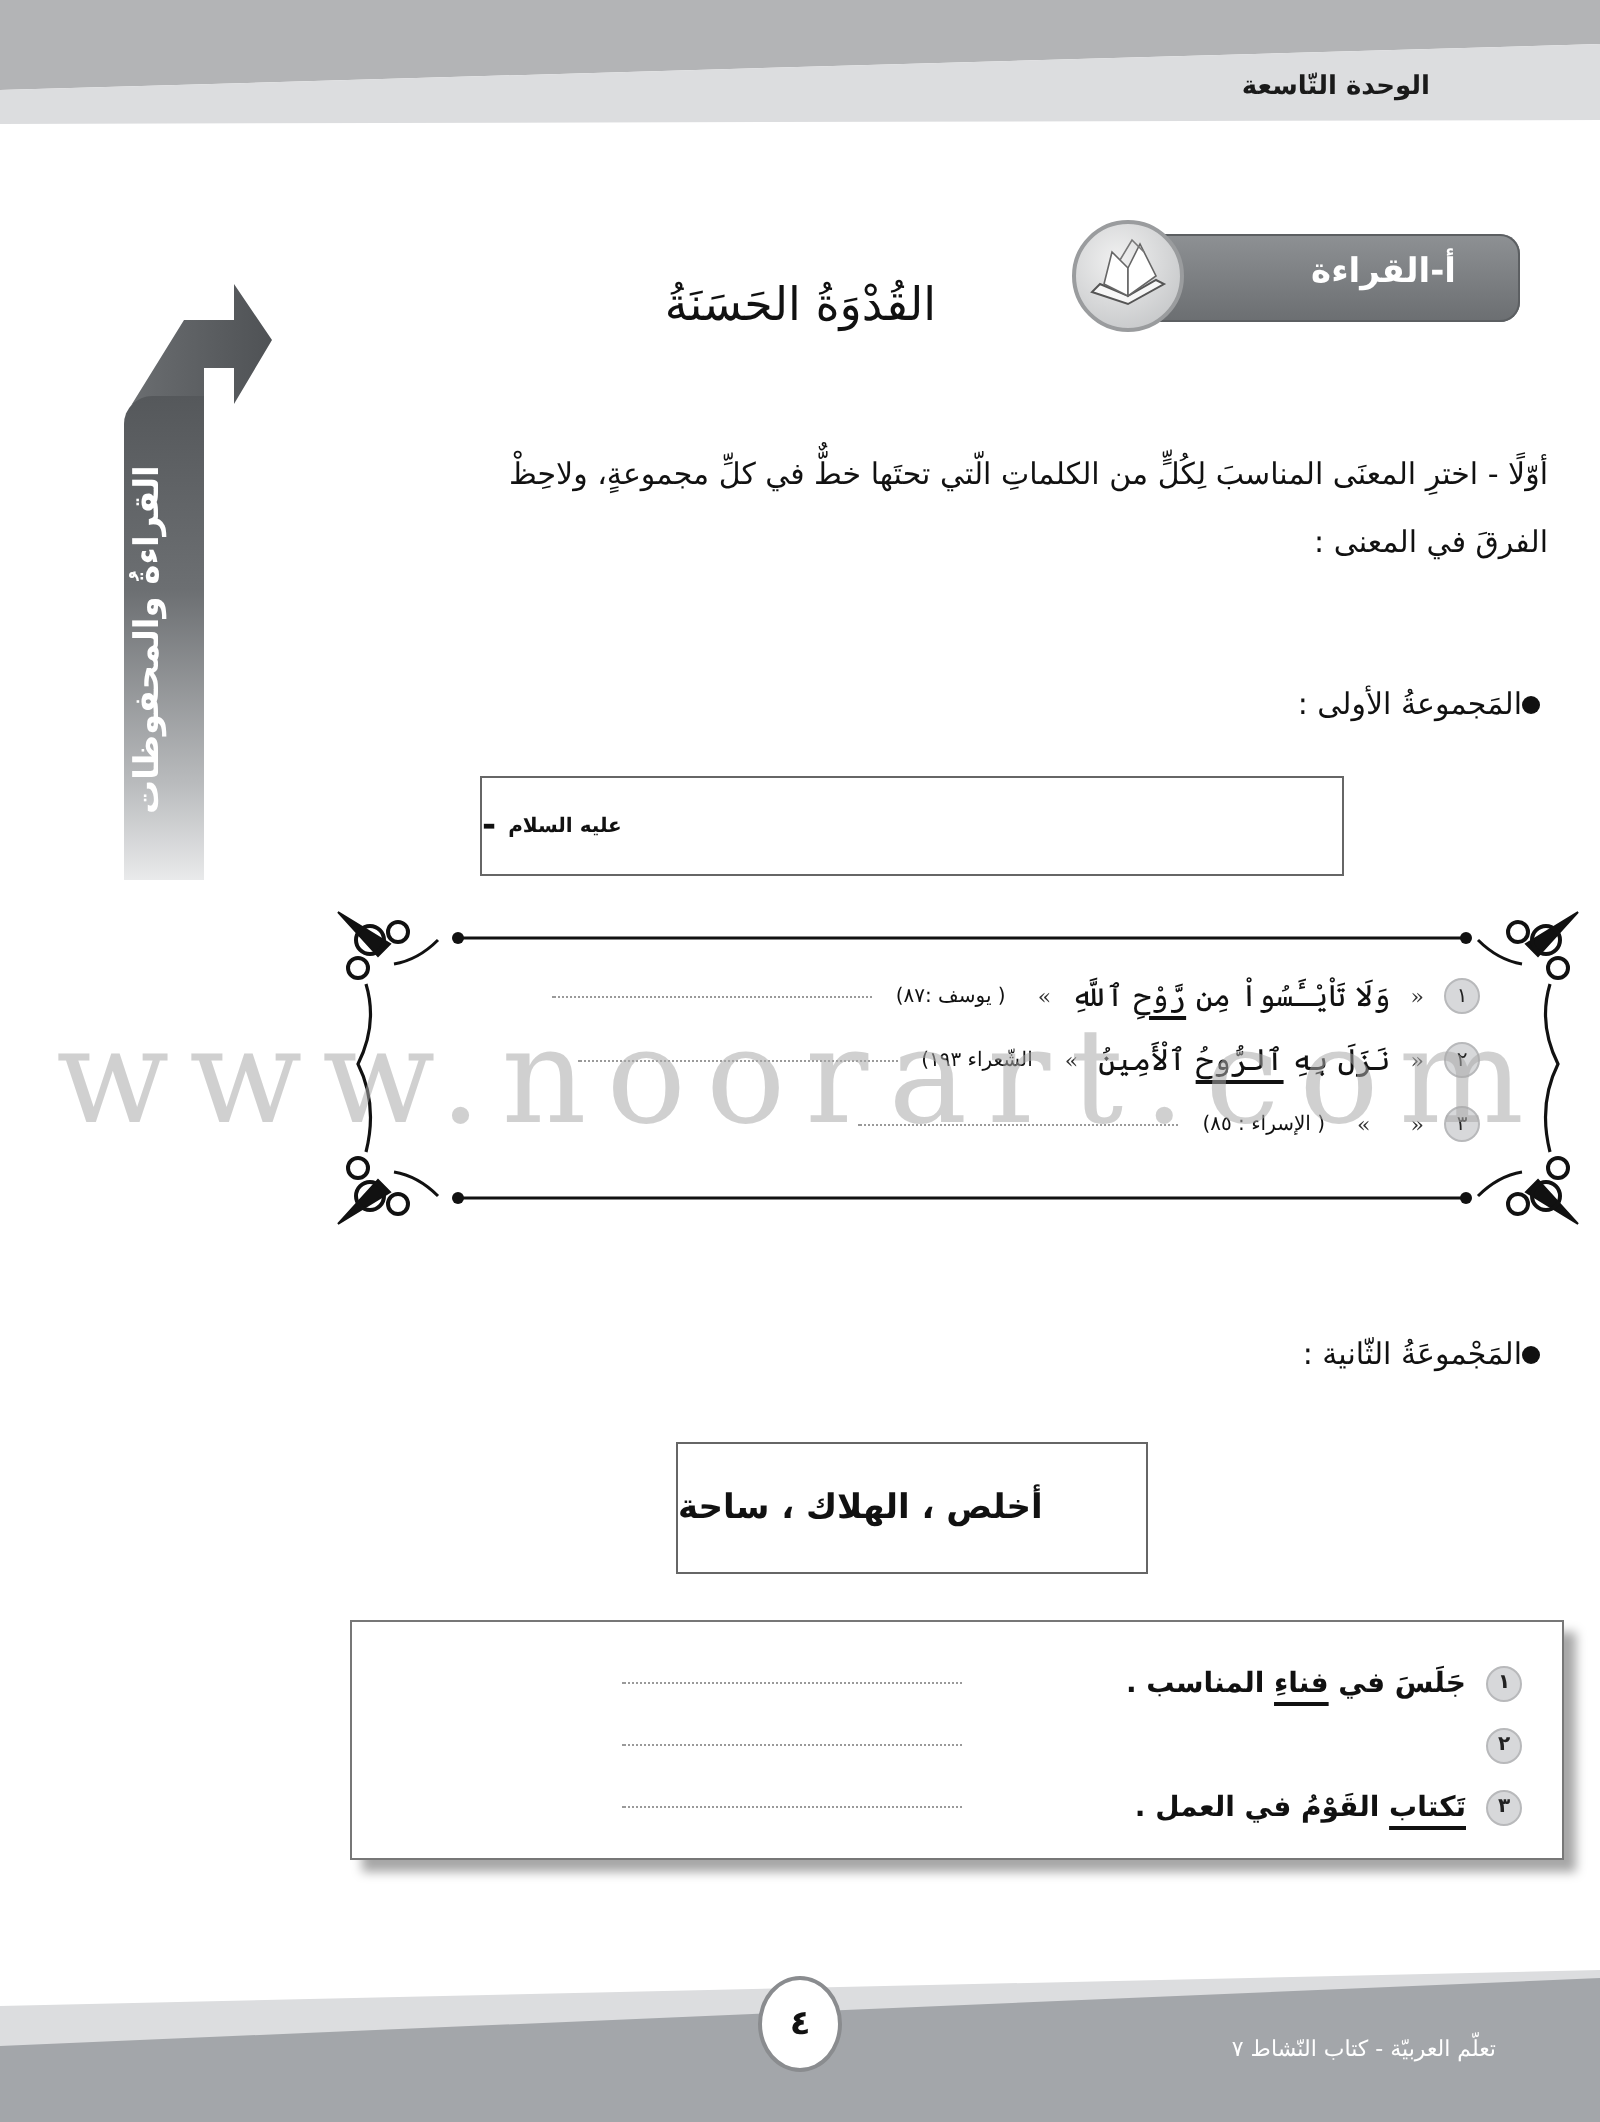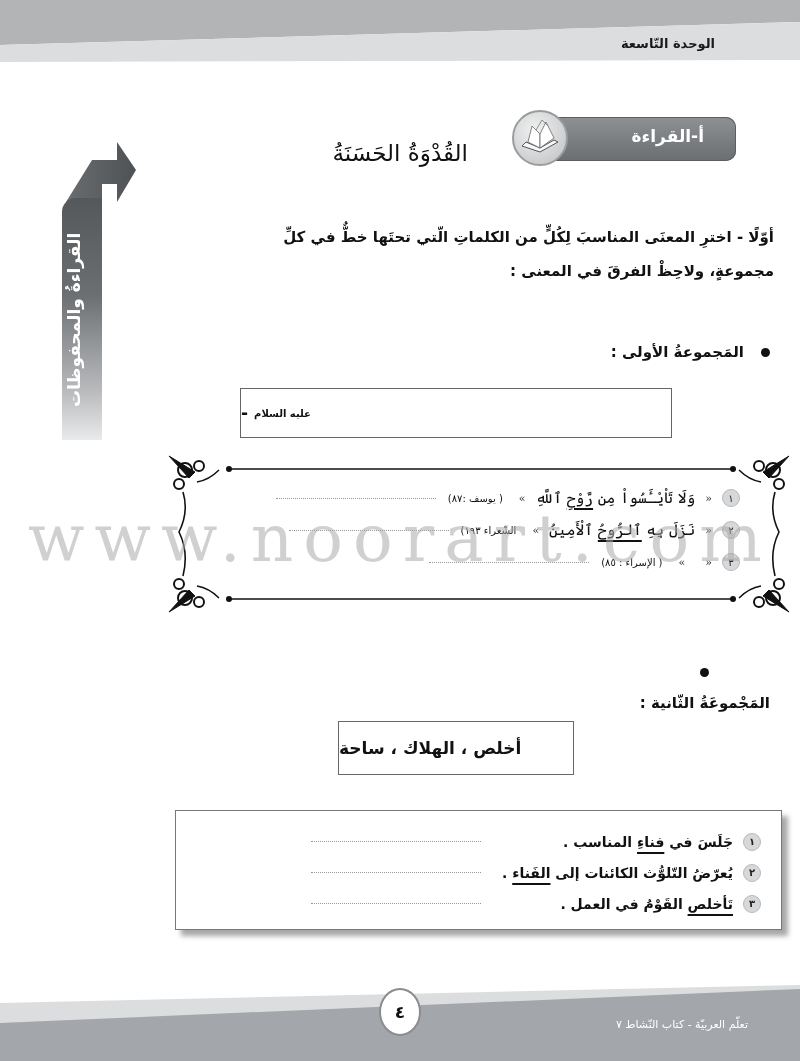--- a/index.html
+++ b/index.html
@@ -18,43 +18,43 @@
   .side-tab { position: absolute; left: 62px; top: 140px; width: 76px; height: 300px; }
   .side-arrow { position: absolute; left: 0; top: 0; width: 76px; height: 70px; }
   .side-strip { position: absolute; left: 0; top: 58px; width: 40px; height: 242px;
     background: linear-gradient(to bottom, #55585b 0%, #6c6f72 40%, #b9bbbd 80%, #e9eaeb 100%);
     border-top-left-radius: 14px; }
   .side-label { position: absolute; left: 2px; top: 70px; width: 36px; height: 220px;
     writing-mode: vertical-rl; transform: rotate(180deg); text-align: center;
     color: #fff; font-size: 17px; font-weight: bold; letter-spacing: 1px; }
 
   
-  .reading-badge { position: absolute; left: 512px; top: 116px; width: 226px; height: 48px; }
+  .reading-badge { position: absolute; left: 536px; top: 116px; width: 226px; height: 48px; }
   .reading-badge .pill { position: absolute; left: 28px; top: 1px; width: 196px; height: 44px;
     background: linear-gradient(to bottom, #8e9194, #6b6e71); border-radius: 10px;
     box-shadow: inset 0 0 0 1px #5c5f62; }
   .reading-badge .book { position: absolute; left: 0; top: -6px; width: 56px; height: 56px;
     border-radius: 50%; background: radial-gradient(circle at 40% 35%, #f1f1f1, #bdbfc1);
     border: 2px solid #9a9c9e; }
   .reading-label { position: absolute; right: 34px; top: 10px; color: #fff; font-size: 17px; font-weight: bold; }
 
   .lesson-title { position: absolute; right: 332px; top: 140px; font-size: 23px; font-weight: normal; color: #111; }
 
   
-  .instruction { position: absolute; right: 26px; top: 220px; width: 540px; font-size: 15px; font-weight: bold;
+  .instruction { position: absolute; right: 26px; top: 220px; width: 540px; font-size: 15px; font-weight: normal;
     line-height: 34px; text-align: right; }
 
   
-  .group-heading { position: absolute; right: 30px; font-size: 15px; font-weight: bold; display: flex; align-items: center; gap: 17px; }
+  .group-heading { position: absolute; right: 30px; font-size: 15px; font-weight: normal; display: flex; align-items: center; gap: 0; }
   .bullet { display: inline-block; width: 9px; height: 9px; background: #111; border-radius: 50%; }
 
   .word-box { position: absolute; border: 1.5px solid #666; background: #fff; font-weight: bold;
     display: flex; align-items: center; }
   .word-box-1 { left: 240px; top: 388px; width: 432px; height: 50px; font-size: 17px; justify-content: flex-end; padding-right: 30px; }
-  .word-box-2 { left: 338px; top: 721px; width: 236px; height: 54px; font-size: 17px; justify-content: flex-end; padding-right: 18px; }
+  .word-box-2 { left: 338px; top: 721px; width: 236px; height: 66px; font-size: 17px; justify-content: flex-end; padding-right: 18px; }
   .salutation { font-size: 10px; vertical-align: super; margin-left: 2px; }
 
   
   .ornate-frame { position: absolute; left: 163px; top: 452px; width: 632px; height: 164px; }
   .ornate-frame svg { position: absolute; left: 0; top: 0; }
   .verse-list { position: absolute; right: 55px; top: 30px; width: 560px; }
   .verse-row { display: flex; align-items: center; height: 32px; font-size: 15px; font-family: "DejaVu Serif", serif; }
   .num-circle { width: 18px; height: 18px; border-radius: 50%; background: #d7d8da; border: 1px solid #b8b9bb;
     font-size: 10px; display: inline-flex; align-items: center; justify-content: center; flex: 0 0 auto; color: #222; font-family: "DejaVu Sans", sans-serif; }
   .quote-mark { margin: 0 10px; font-size: 11px; color: #333; }
@@ -202,43 +202,42 @@
       <span class="quote-mark">«</span>
       <span class="quote-mark">»</span>
       <span class="ref">( الإسراء : ٨٥)</span>
       <span class="dots"></span>
     </div>
   </div>
 </div>
 
 <div class="watermark">www.noorart.com</div>
 
-<div class="group-heading" style="top:668px;flex-direction:column;">
+<div class="group-heading" style="top:668px;">
   <span class="bullet"></span>
   <span>المَجْموعَةُ الثّانية :</span>
 </div>
 <div class="word-box word-box-2">
   <span>أخلص ، الهلاك ، ساحة</span>
 </div>
 
 <div class="sentence-box">
   <div class="sentence-list">
     <div class="sentence-row">
       <span class="num-circle">١</span>
       <span><span>جَلَسَ في </span><span class="u">فناءِ</span><span> المناسب .</span></span>
       <span class="dots"></span>
     </div>
     <div class="sentence-row">
       <span class="num-circle">٢</span>
-      <span><span>يُعرّضُ التّلوُّث الكائنات إلى </span><span class="u">الفَناء</span><span> .</span></span>
       <span class="dots"></span>
     </div>
     <div class="sentence-row">
       <span class="num-circle">٣</span>
-      <span><span></span><span class="u">تَأخلص</span><span> القَوْمُ في العمل .</span></span>
+      <span><span></span><span class="u">تَكتاب</span><span> القَوْمُ في العمل .</span></span>
       <span class="dots"></span>
     </div>
   </div>
 </div>
 
 <div class="footer-band">
   <div class="light"></div>
   <div class="dark"></div>
 </div>
 <div class="page-number">٤</div>

